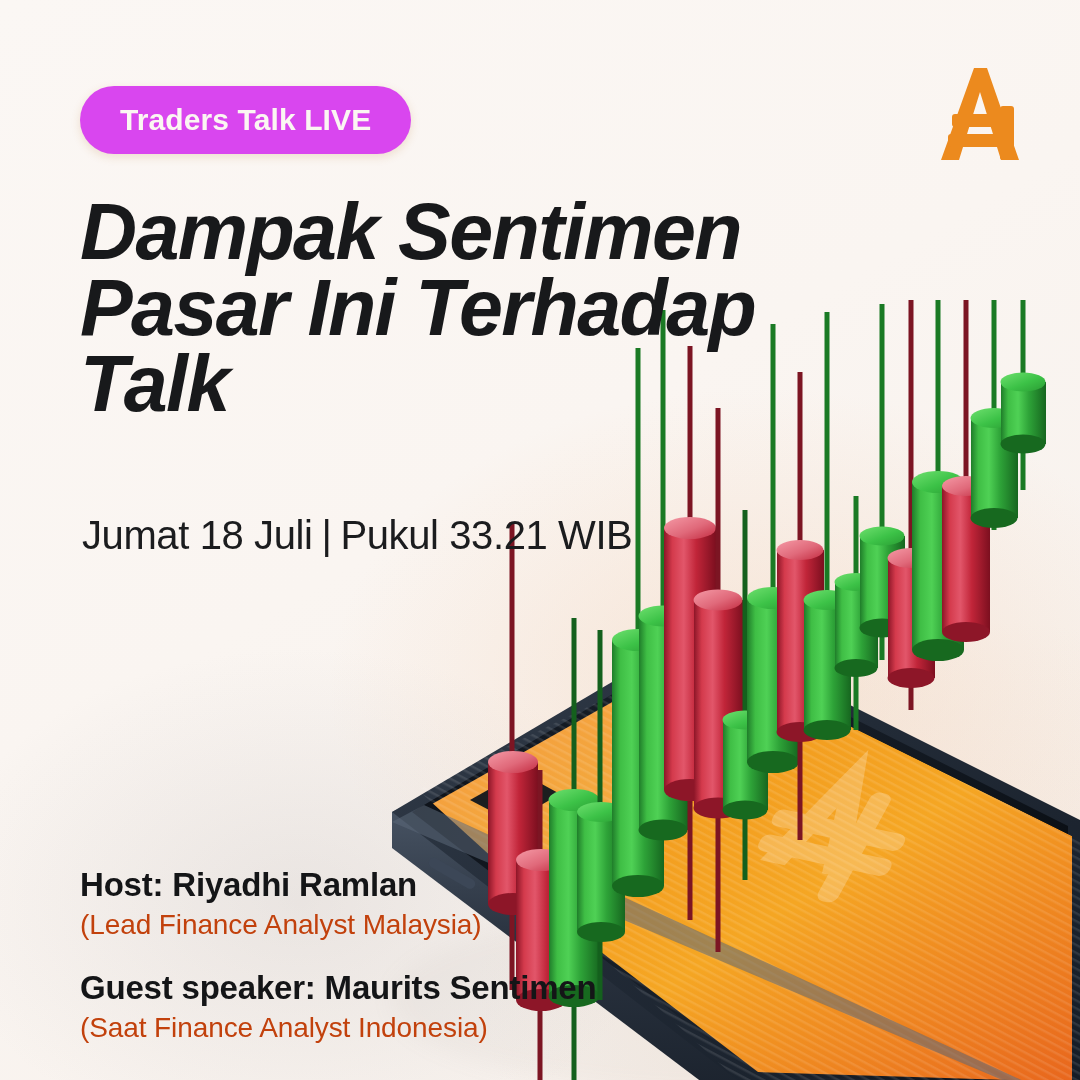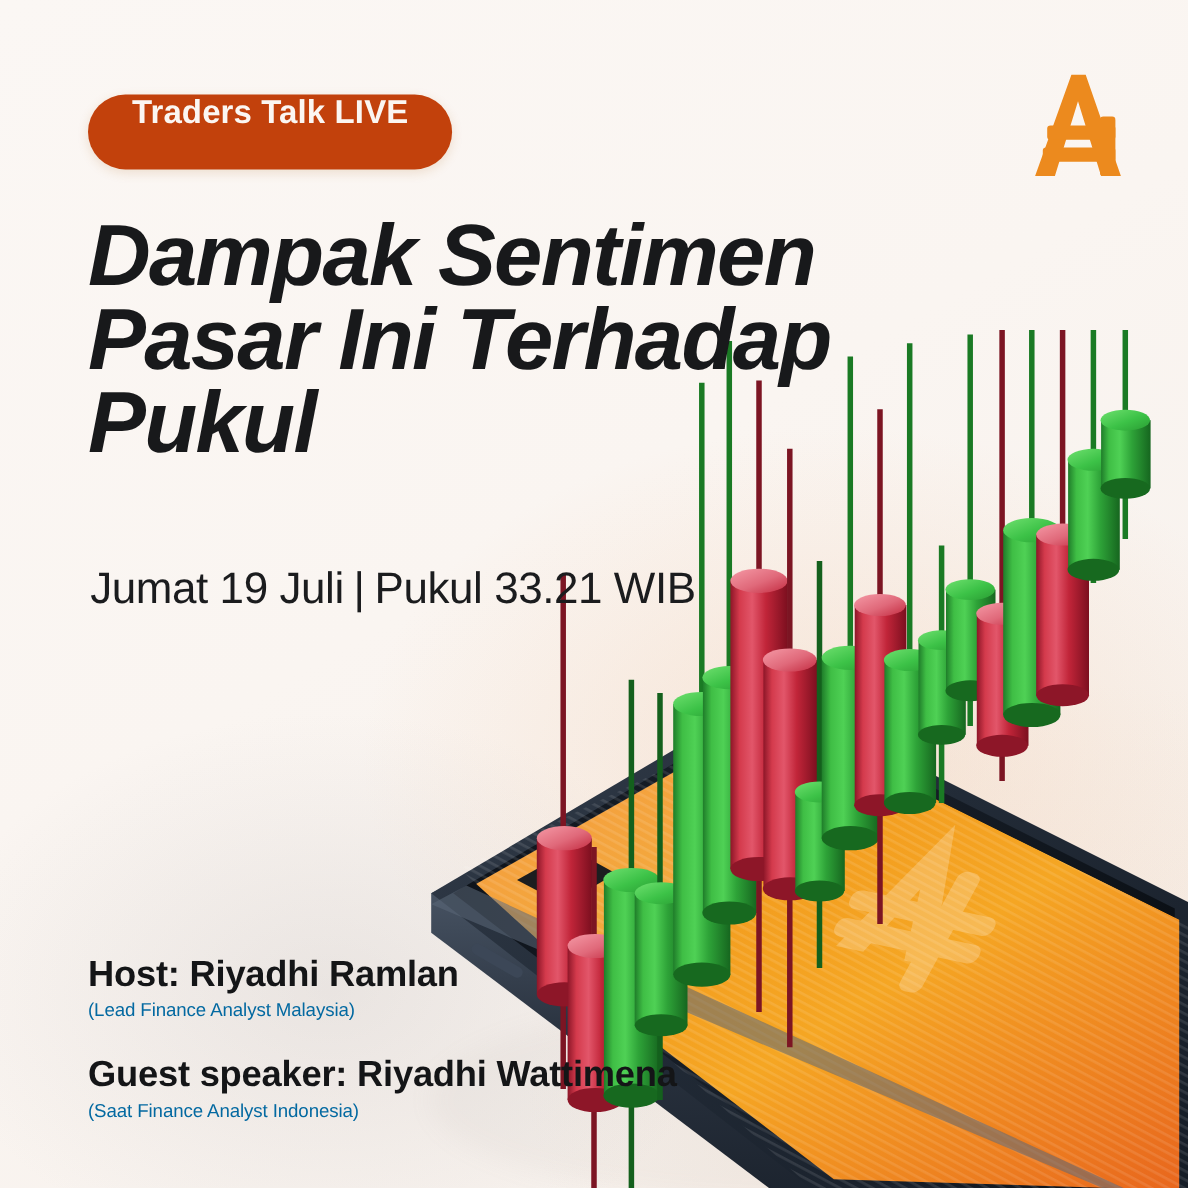--- a/index.html
+++ b/index.html
@@ -23,23 +23,23 @@
       linear-gradient(150deg,#fbf7f4 0%,#faf5f1 45%,#f6f0eb 100%);
   }
 
   
   .logo { position:absolute; left:930px; top:62px; width:100px; height:104px; }
 
   
   .badge {
     position:absolute; left:80px; top:86px;
     height:68px; padding:0 40px;
-    display:flex; justify-content:center;
+    display:flex; align-items:center; justify-content:center;
     border-radius:999px;
-    background:#c2410c;
+    background:#d946ef;
     box-shadow:0 3px 10px rgba(180,110,40,.18);
   }
   .badge-label {
     color:#fbf6f2; font-size:30px; font-weight:bold; letter-spacing:.1px;
     white-space:nowrap;
   }
 
   
   .headline {
     position:absolute; left:80px; top:194px; width:760px;
@@ -55,21 +55,21 @@
     position:absolute; left:82px; top:513px;
     color:#1b1c1e; font-size:40px; font-weight:normal; letter-spacing:-.4px;
     white-space:nowrap;
   }
   .dateline .sep { display:inline-block; padding:0 9px; font-weight:300; color:#1b1c1e; }
 
   
   .speakers { position:absolute; left:80px; top:866px; width:520px; }
   .sp-block + .sp-block { margin-top:28px; }
   .sp-name { color:#141517; font-size:33px; font-weight:bold; letter-spacing:-.2px; white-space:nowrap; }
-  .sp-role { color:#0369a1; font-size:17px; font-weight:normal; margin-top:5px; letter-spacing:-.1px; white-space:nowrap; }
+  .sp-role { color:#c2410c; font-size:28px; font-weight:normal; margin-top:5px; letter-spacing:-.1px; white-space:nowrap; }
 
   
   .illus { position:absolute; left:0; top:300px; width:1080px; height:800px; }
 </style>
 </head>
 <body>
 
 <div id="stage">
 
   <div class="bg-glow"></div>
@@ -325,31 +325,31 @@
     </svg>
   </div>
 
   <div class="badge">
     <span class="badge-label">Traders Talk LIVE</span>
   </div>
 
   <h1 class="headline">
     <span class="ln">Dampak Sentimen</span>
     <span class="ln">Pasar Ini Terhadap</span>
-    <span class="ln">Pukul</span>
+    <span class="ln">Talk</span>
   </h1>
 
   <div class="dateline">
-    <span>Jumat 19 Juli</span><span class="sep">|</span><span>Pukul 33.21 WIB</span>
+    <span>Jumat 18 Juli</span><span class="sep">|</span><span>Pukul 33.21 WIB</span>
   </div>
 
   <div class="speakers">
     <div class="sp-block">
       <div class="sp-name">Host: Riyadhi Ramlan</div>
       <div class="sp-role">(Lead Finance Analyst Malaysia)</div>
     </div>
     <div class="sp-block">
-      <div class="sp-name">Guest speaker: Riyadhi Wattimena</div>
+      <div class="sp-name">Guest speaker: Maurits Sentimen</div>
       <div class="sp-role">(Saat Finance Analyst Indonesia)</div>
     </div>
   </div>
 
 </div>
 
 </body></html>

